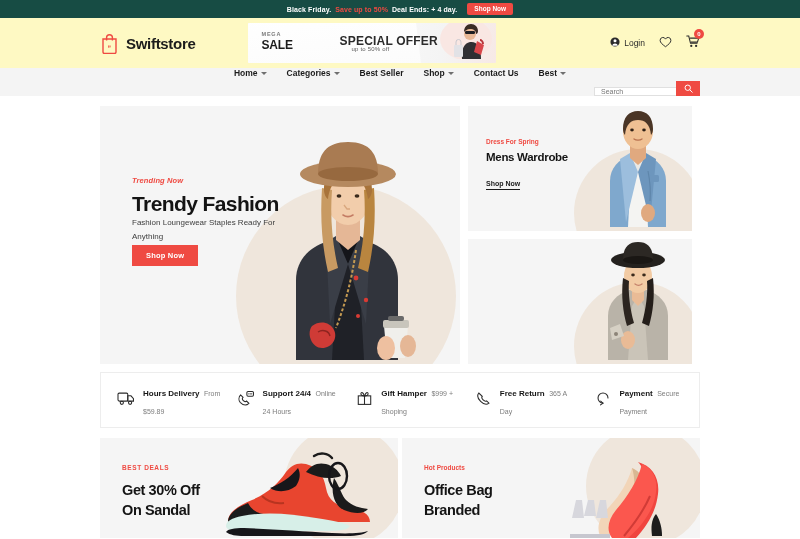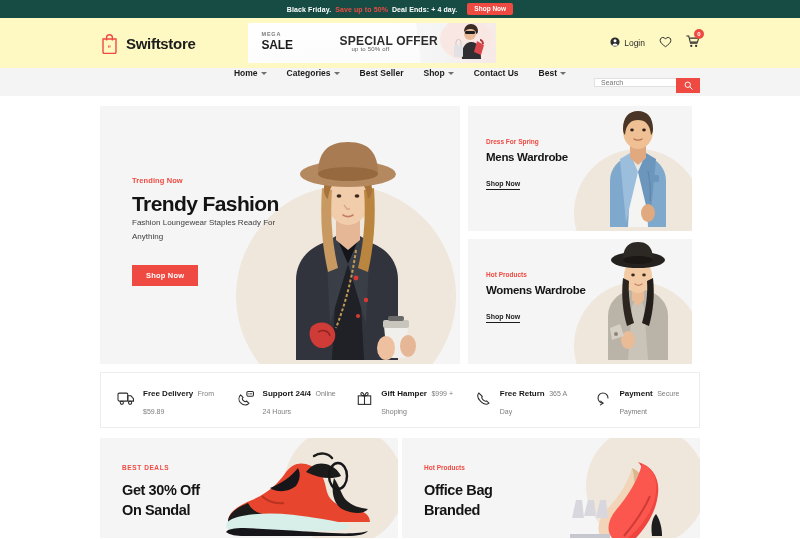--- a/index.html
+++ b/index.html
@@ -110,21 +110,21 @@
     padding: 0 100px;
     flex-direction: column;
   }
   .nav-list { display: flex; align-items: center; gap: 20px; }
   .nav-item {
     display: flex; align-items: center; gap: 3px;
     font-size: 8.5px; font-weight: 600; color: #1c1c1c; cursor: pointer;
   }
   .caret { width: 0; height: 0; border-left: 3px solid transparent;
            border-right: 3px solid transparent; border-top: 3px solid #6f6f6f; }
-  .search-wrap { margin-left: auto; display: flex; align-items: flex-start; height: 34px; }
+  .search-wrap { margin-left: auto; display: flex; align-items: flex-end; height: 34px; }
   .search-input {
     width: 82px; border: 1px solid #e0e0e0; border-right: none;
     background: #fff; font-size: 7px; padding: 0 6px; outline: none;
     font-family: "Liberation Sans", sans-serif; color: #444;
   }
   .search-btn {
     width: 24px; background: #ef4a42; border: none; cursor: pointer;
     display: flex; align-items: center; justify-content: center;
   }
 
@@ -137,27 +137,28 @@
     width: 360px; height: 258px; background: #f5f5f5; flex: none;
   }
   .hero-circle {
     position: absolute; right: 4px; bottom: -42px;
     width: 220px; height: 220px; border-radius: 50%; background: #efe6dc;
   }
   .hero-copy { position: absolute; left: 32px; top: 70px; z-index: 5; }
   .eyebrow {
     font-size: 7.5px; color: #ef4a42; font-weight: 600; letter-spacing: .1px;
     margin-bottom: 7px;
+    font-style: italic;
   }
   .hero-title {
     font-size: 21px; font-weight: 800; letter-spacing: -.6px;
     color: #141414; margin-bottom: 0;
   }
   .hero-sub {
-    font-size: 8px; color: #3d3d3d; line-height: 1.75; width: 150px; margin-bottom: 20px;
+    font-size: 8px; color: #3d3d3d; line-height: 1.75; width: 150px; margin-bottom: 0;
   }
   .btn-primary {
     display: inline-block; background: #ef4a42; color: #fff;
     font-size: 7.5px; font-weight: 600; border: none; cursor: pointer;
     padding: 6px 14px; letter-spacing: .2px;
   }
   .hero-photo { position: absolute; right: 16px; bottom: 0; z-index: 6; }
 
   .side-col { display: flex; flex-direction: column; gap: 8px; width: 224px; }
   .side-card {
@@ -415,25 +416,20 @@
             <path d="M44 30c2 1.6 6 1.6 8 0" fill="none" stroke="#b8714f" stroke-width="1.3" stroke-linecap="round"></path>
             <ellipse cx="58" cy="104" rx="7" ry="9" fill="#e0a97f"></ellipse>
             <path d="M58 62c2 10 3 20 2 30" fill="none" stroke="#5f86ab" stroke-width="1.2"></path>
             <rect x="60" y="66" width="9" height="7" rx="1.5" fill="#6d96bd"></rect>
           </svg>
         </span>
       </div>
 
       <div class="side-card">
         <span class="side-circle"></span>
-        <div class="side-copy">
-          <div class="side-eyebrow">Hot Products</div>
-          <div class="side-title">Womens Wardrobe</div>
-          <span class="link-underline">Shop Now</span>
-        </div>
         <span class="side-photo">
           <svg width="96" height="118" viewBox="0 0 96 118">
             <path d="M18 118V74c0-13 9-22 21-26l9-2 9 2c12 4 21 13 21 26v44z" fill="#b9b3a8"></path>
             <path d="M38 118l4-54 6-10 6 10 4 54z" fill="#cac4b8"></path>
             <path d="M42 44h12v14l-6 6-6-6z" fill="#e9bb96"></path>
             <ellipse cx="48" cy="34" rx="14" ry="17" fill="#f2cba4"></ellipse>
             <path d="M33 36c-2 18 0 34 4 48l7-3c-4-14-6-30-5-42z" fill="#2c2520"></path>
             <path d="M63 36c2 18 0 34-4 48l-7-3c4-14 6-30 5-42z" fill="#241e1a"></path>
             <ellipse cx="48" cy="18" rx="27" ry="8" fill="#24211e"></ellipse>
             <path d="M33 18c0-12 5-18 15-18s15 6 15 18z" fill="#2c2824"></path>
@@ -455,21 +451,21 @@
     <div class="feature">
       <span class="feature-icon">
         <svg width="18" height="16" viewBox="0 0 20 18">
           <rect x="1" y="3.5" width="11" height="9" rx="1.4" fill="none" stroke="#2b2b2b" stroke-width="1.2"></rect>
           <path d="M12 6.5h3.6l2.8 3.2v2.8H12z" fill="none" stroke="#2b2b2b" stroke-width="1.2"></path>
           <circle cx="5.3" cy="14.4" r="1.8" fill="none" stroke="#2b2b2b" stroke-width="1.2"></circle>
           <circle cx="14.6" cy="14.4" r="1.8" fill="none" stroke="#2b2b2b" stroke-width="1.2"></circle>
         </svg>
       </span>
       <span>
-        <span class="feature-title">Free Delivery</span>
+        <span class="feature-title">Hours Delivery</span>
         <span class="feature-sub">From $59.89</span>
       </span>
     </div>
 
     <div class="feature">
       <span class="feature-icon">
         <svg width="18" height="16" viewBox="0 0 20 18">
           <path d="M3.4 13.8c3.6 3.6 7.4 3.6 9.8 1.2l-2.6-2.6c-1 1-2.2 1-3.6-.4S5.6 9.2 6.6 8.2L4 5.6C1.6 8 1.6 11.6 3.4 13.8z" fill="none" stroke="#2b2b2b" stroke-width="1.2"></path>
           <rect x="11" y="1.6" width="7.4" height="5.4" rx="1.3" fill="none" stroke="#2b2b2b" stroke-width="1.2"></rect>
           <circle cx="13.2" cy="4.3" r=".7" fill="#2b2b2b"></circle>

